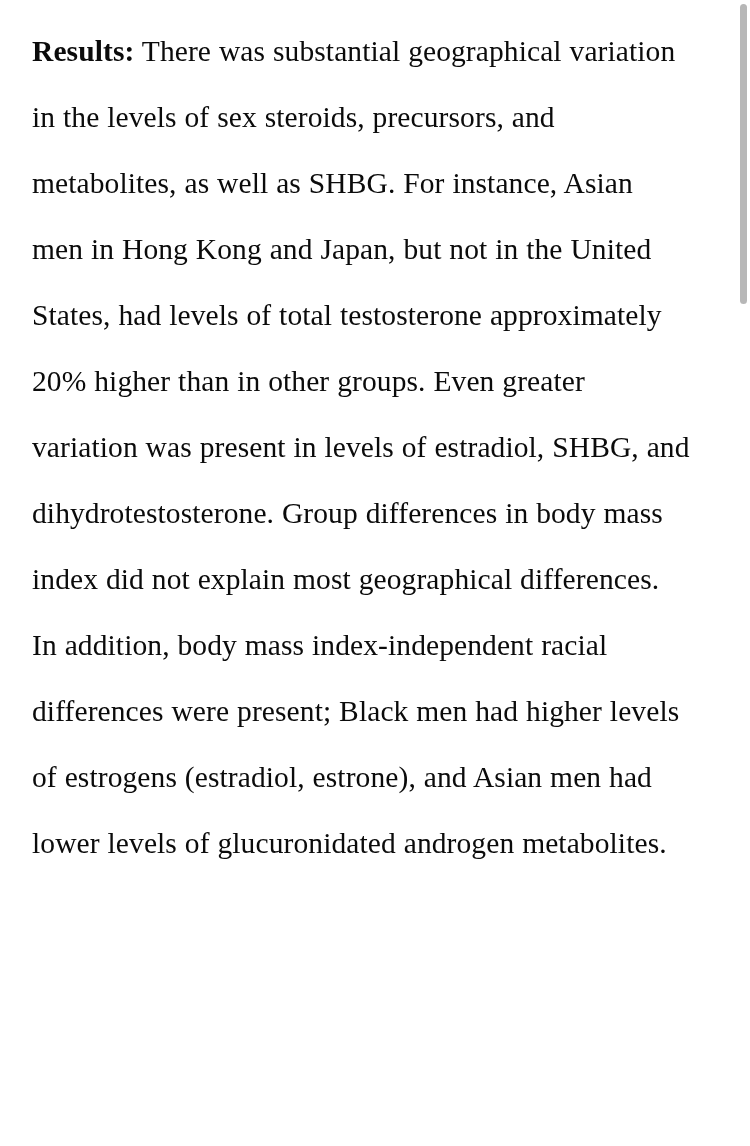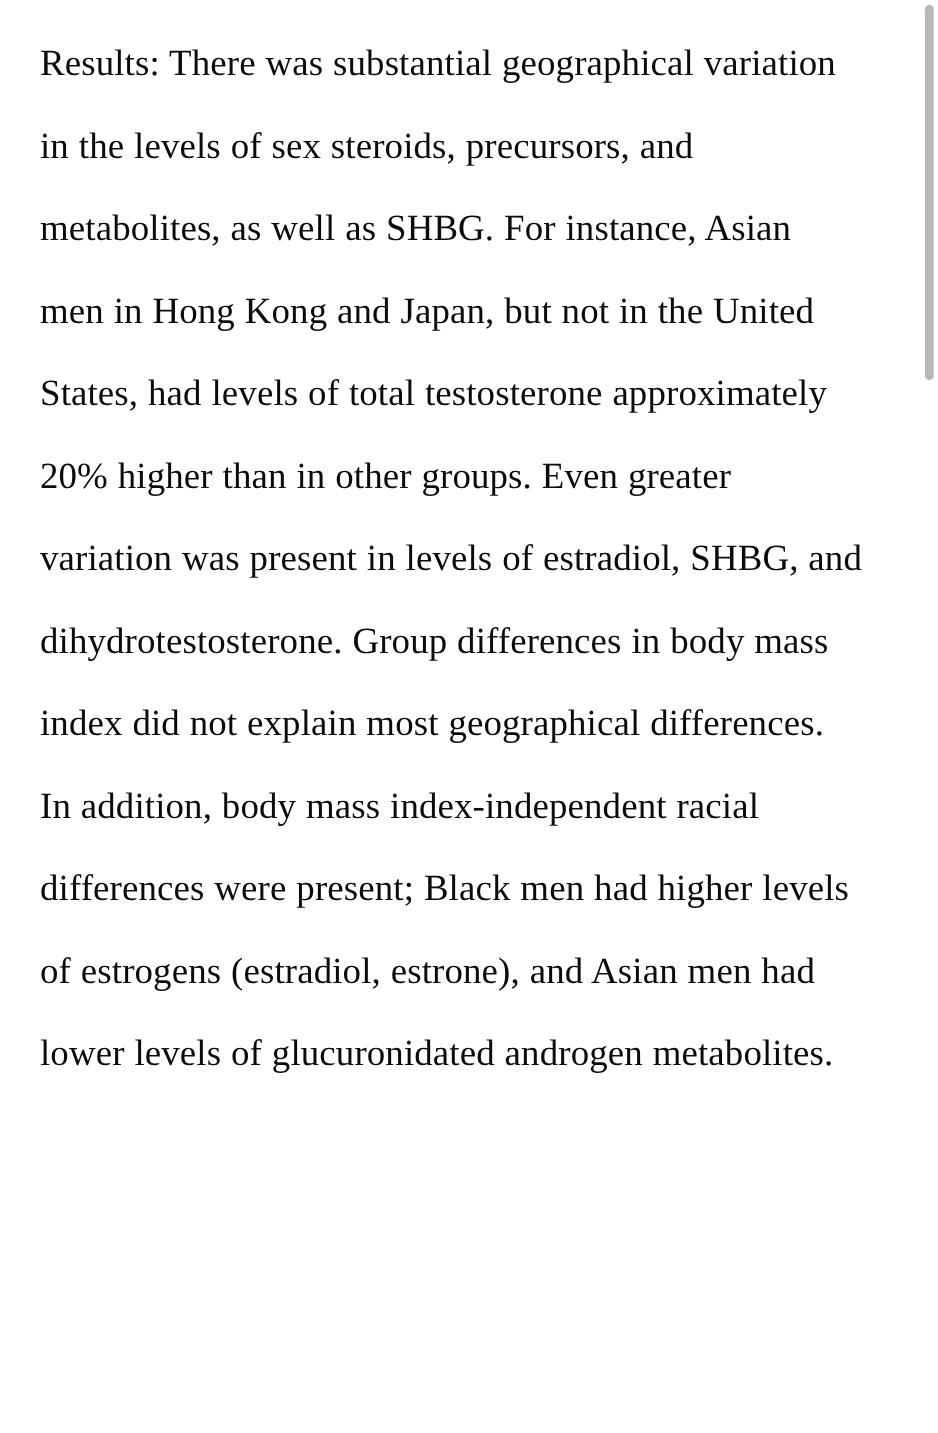--- a/index.html
+++ b/index.html
@@ -31,21 +31,21 @@
   .abstract-paragraph {
     font-size: 29.5px;
     line-height: 66px;
     color: #0b0b0b;
     text-align: left;
     letter-spacing: 0.1px;
     word-spacing: 0.4px;
     margin: 0;
   }
   .label-bold {
-    font-weight: normal;
+    font-weight: bold;
     margin-top: 27px;
   }
   .scrollbar-track {
     position: absolute;
     right: 0;
     top: 0;
     width: 14px;
     height: 1146px;
     background: #ffffff;
   }

